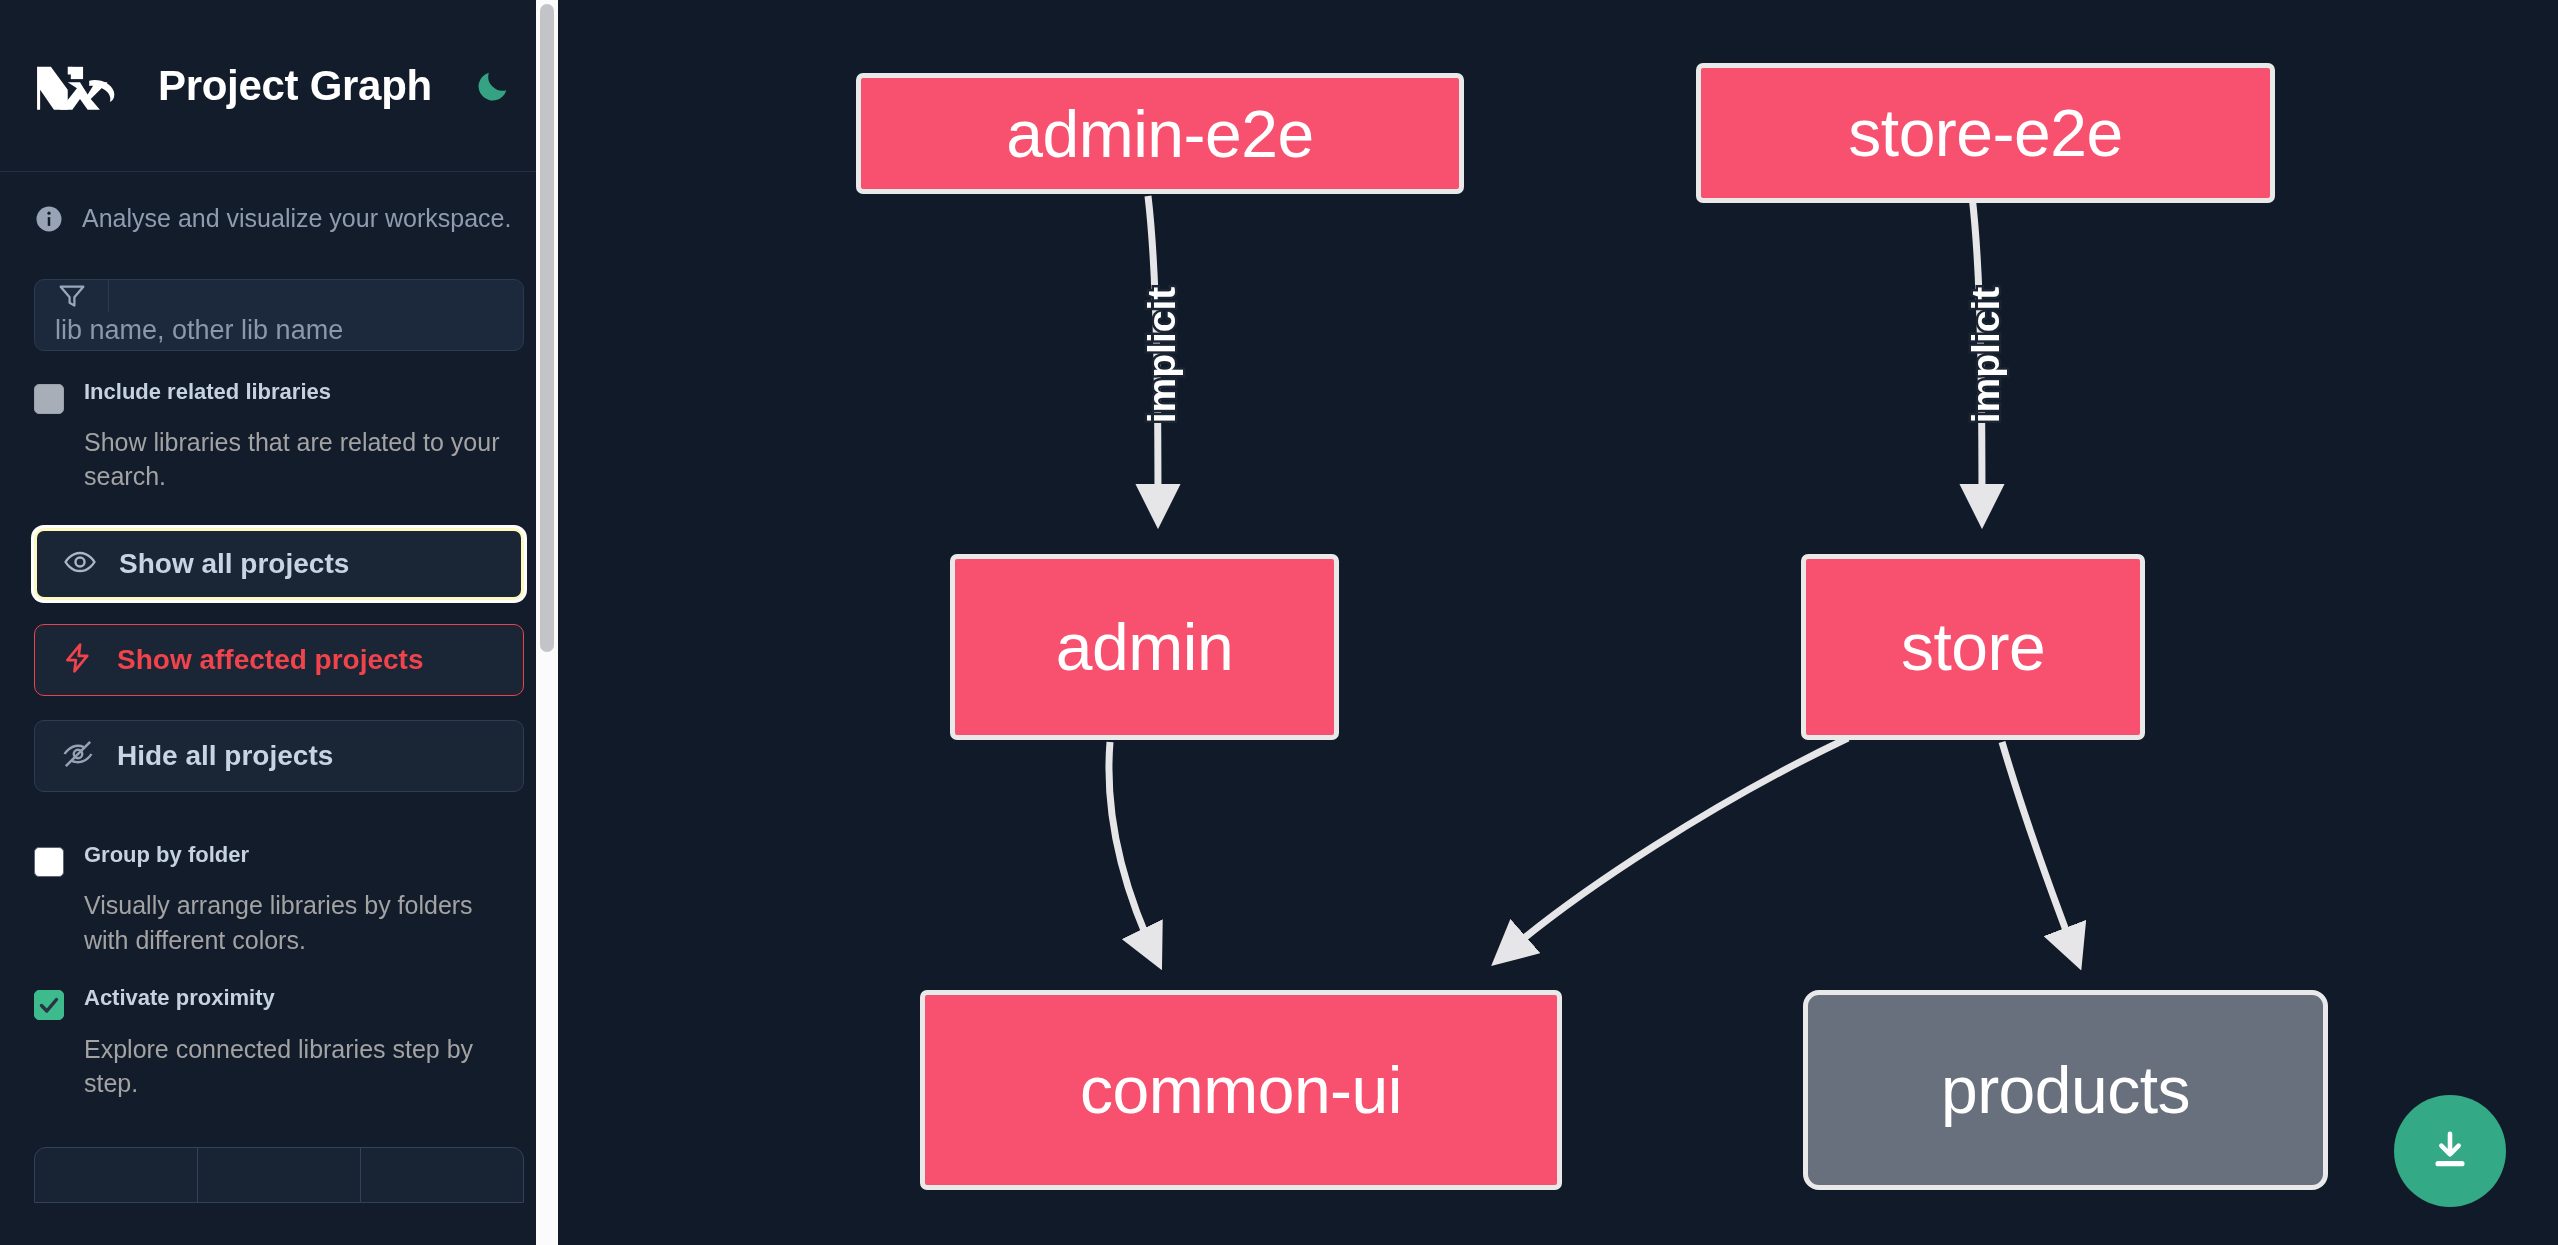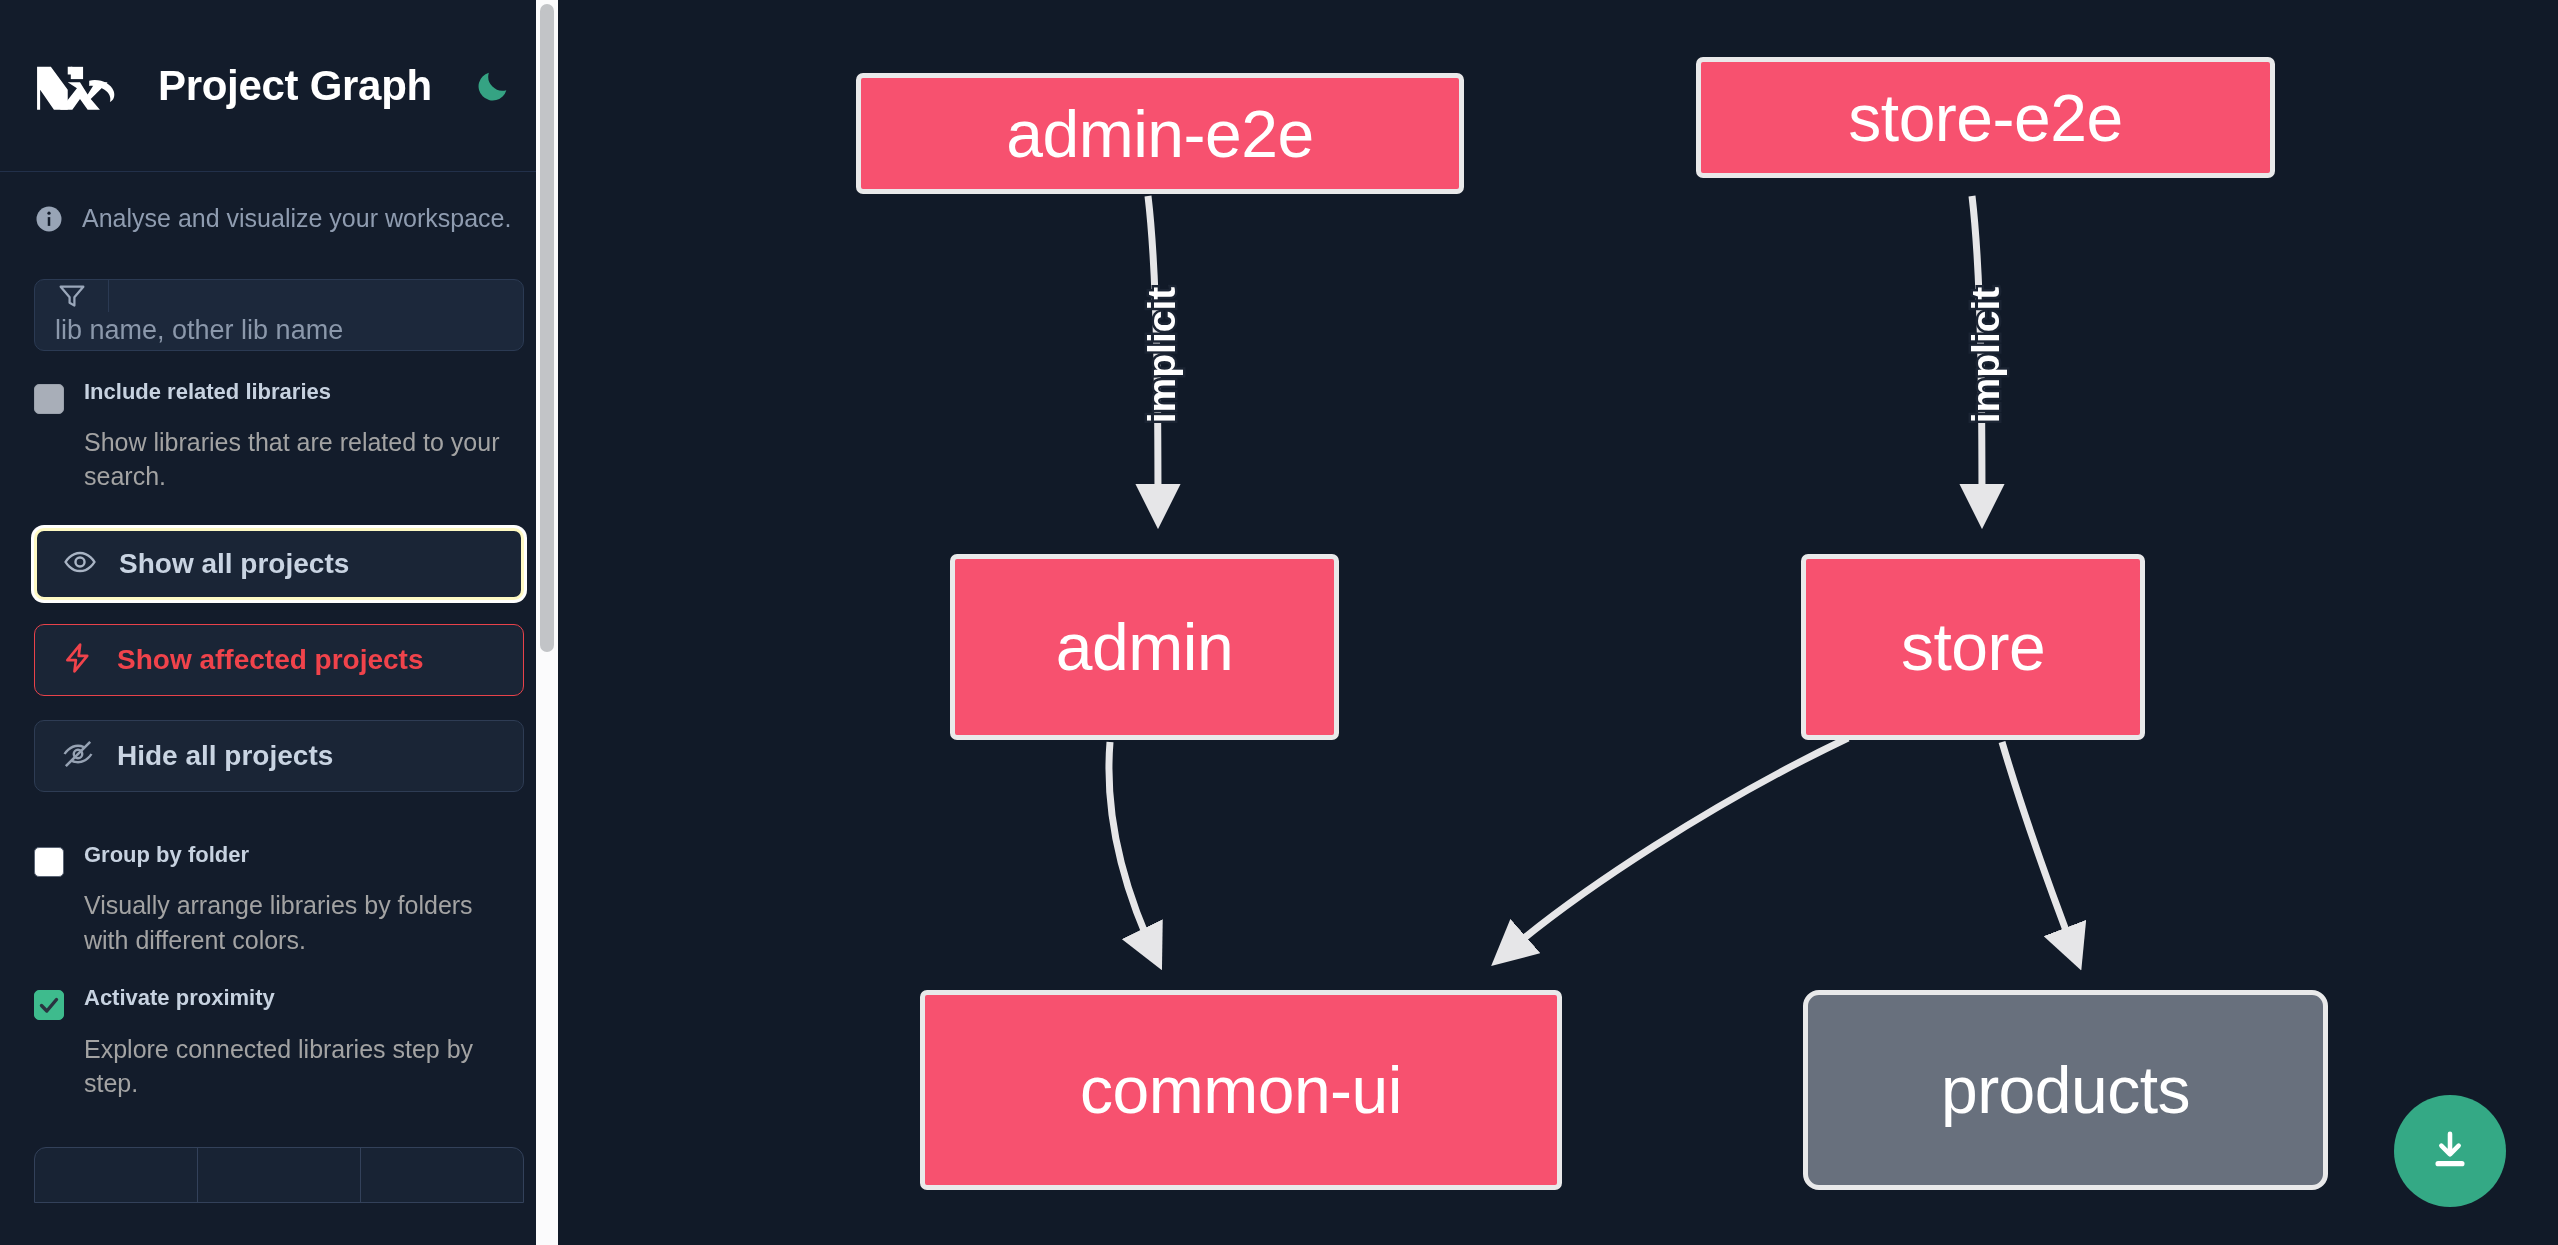--- a/index.html
+++ b/index.html
@@ -330,21 +330,21 @@
 
       <g>
         <text x="617" y="355" transform="rotate(-90 617 355)" fill="#ffffff" stroke="#1b2433" stroke-width="5" paint-order="stroke" font-family="Liberation Sans, sans-serif" font-size="39" font-weight="bold" text-anchor="middle">implicit</text>
         <text x="1441" y="355" transform="rotate(-90 1441 355)" fill="#ffffff" stroke="#1b2433" stroke-width="5" paint-order="stroke" font-family="Liberation Sans, sans-serif" font-size="39" font-weight="bold" text-anchor="middle">implicit</text>
       </g>
     </svg>
 
     <div class="node affected" style="left:298px; top:73px; width:608px; height:121px;">
       <span>admin-e2e</span>
     </div>
-    <div class="node affected" style="left:1138px; top:57px; width:579px; height:121px;">
+    <div class="node affected" style="left:1138px; top:63px; width:579px; height:140px;">
       <span>store-e2e</span>
     </div>
     <div class="node affected" style="left:392px; top:554px; width:389px; height:186px;">
       <span>admin</span>
     </div>
     <div class="node affected" style="left:1243px; top:554px; width:344px; height:186px;">
       <span>store</span>
     </div>
     <div class="node affected" style="left:362px; top:990px; width:642px; height:200px;">
       <span>common-ui</span>

